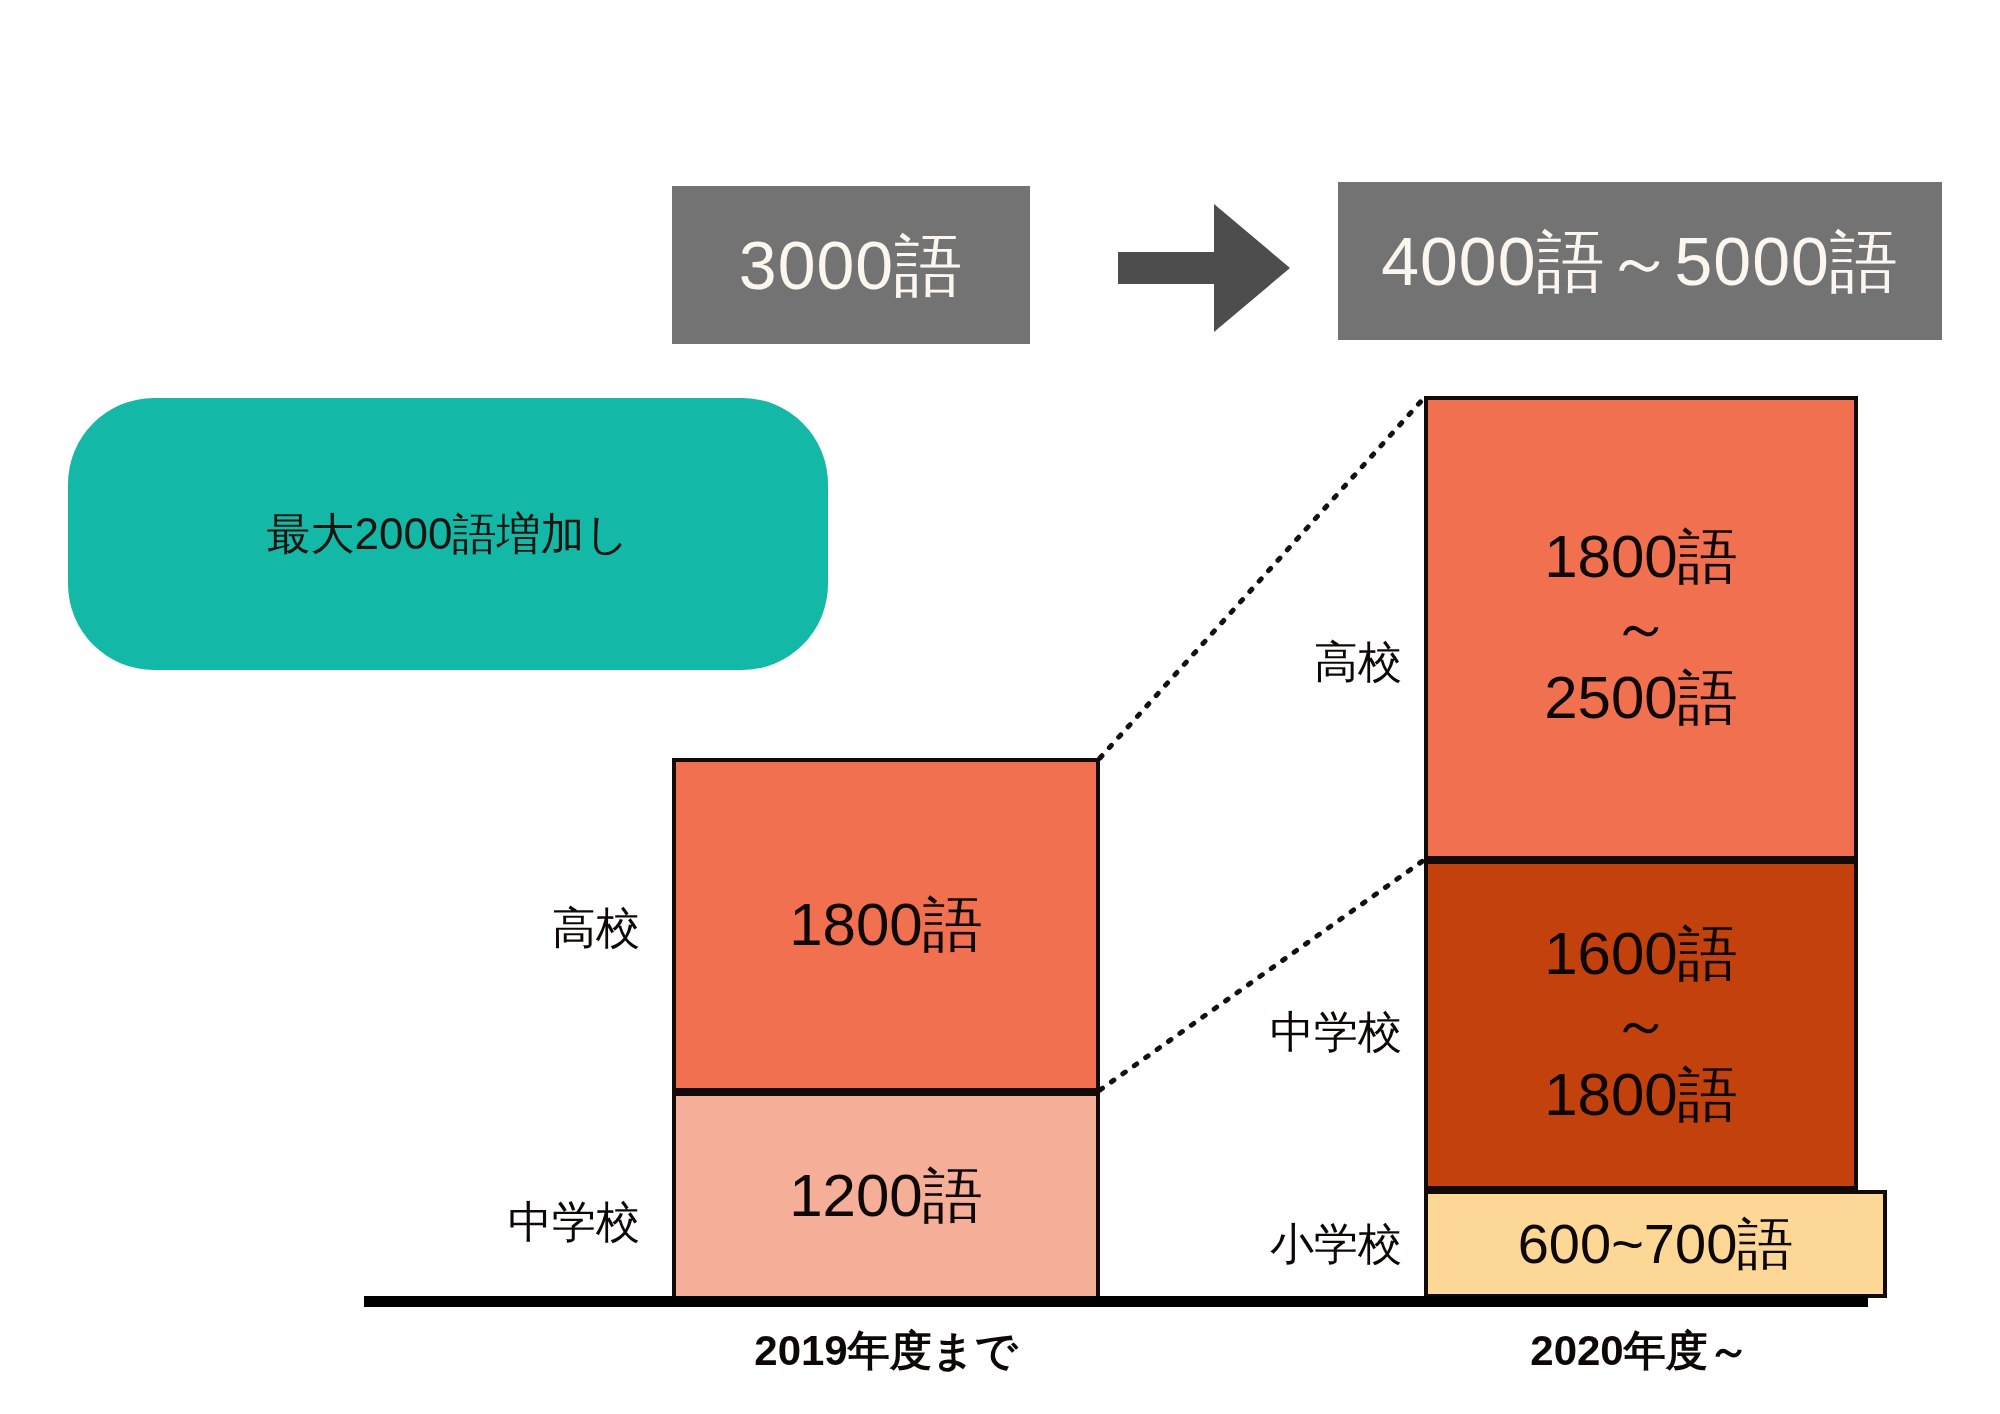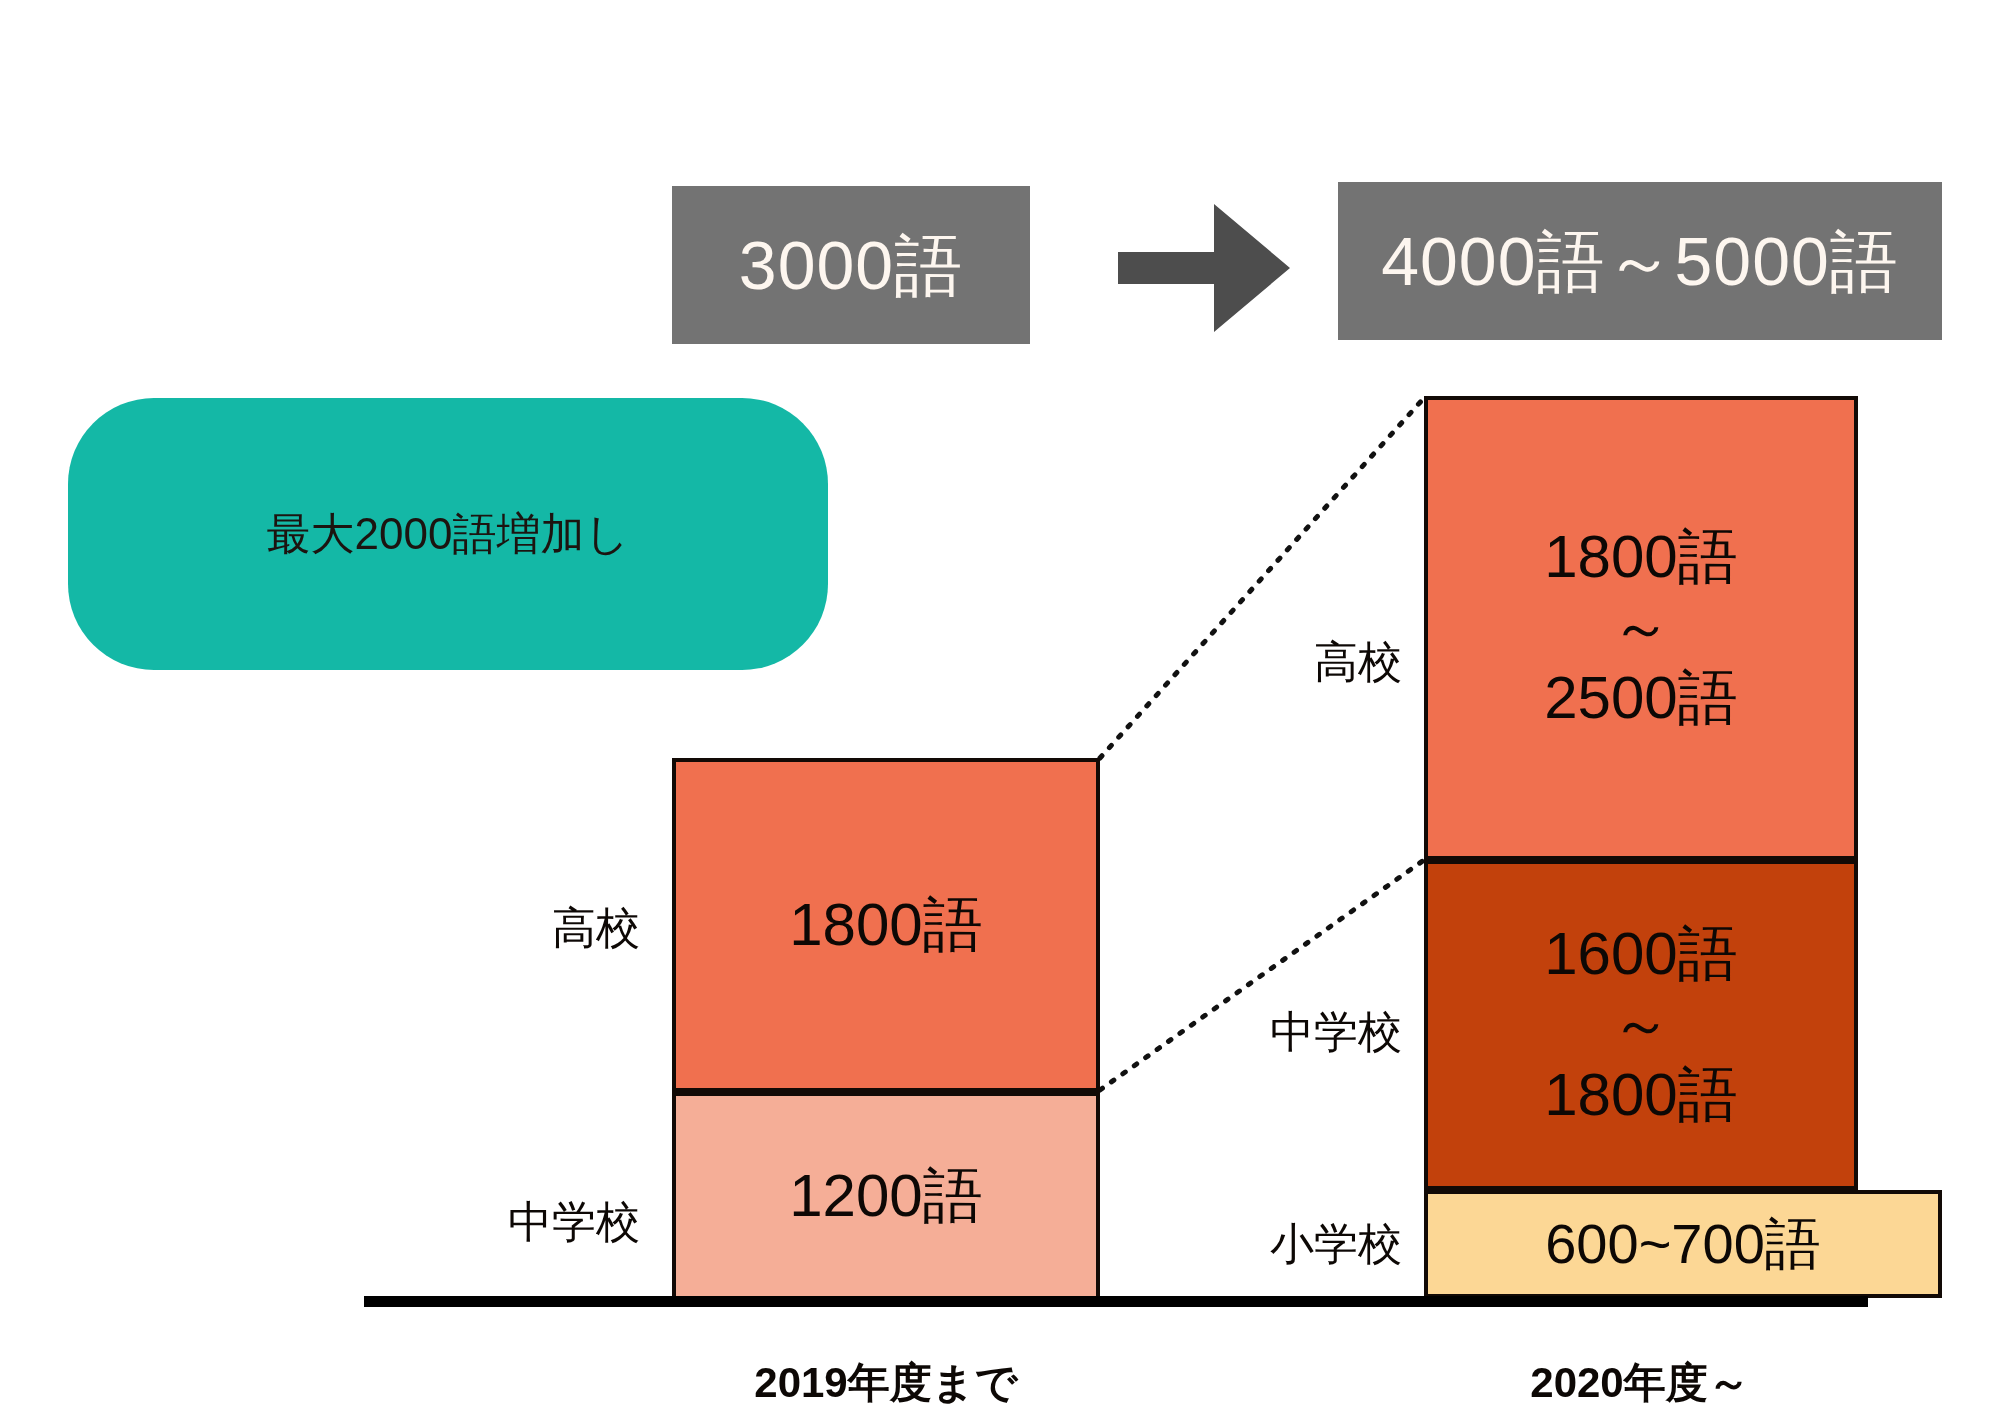--- a/index.html
+++ b/index.html
@@ -96,34 +96,33 @@
   }
 
   .axis-label {
     position: absolute;
     color: #0d0805;
     font-size: 42px;
     font-weight: bold;
     white-space: nowrap;
     text-align: center;
     line-height: 1;
-    margin-top: 32px;
   }
 
   
   #left-high   { left: 672px; top: 758px;  width: 428px; height: 334px; background: #F0704F; font-size: 60px; }
   #left-mid    { left: 672px; top: 1092px; width: 428px; height: 208px; background: #F5AE97; font-size: 60px; }
   #left-label-high { left: 430px; top: 906px; width: 210px; }
   #left-label-mid  { left: 430px; top: 1200px; width: 210px; }
   #left-axis   { left: 686px; top: 1330px; width: 400px; }
 
   
   #right-high  { left: 1424px; top: 396px;  width: 434px; height: 464px; background: #F0704F; font-size: 60px; }
   #right-mid   { left: 1424px; top: 860px;  width: 434px; height: 330px; background: #c2410c; font-size: 60px; }
-  #right-elem  { left: 1424px; top: 1190px; width: 518px; height: 108px; background: #FCD795; font-size: 56px; }
+  #right-elem  { left: 1424px; top: 1190px; width: 463px; height: 108px; background: #FCD795; font-size: 56px; }
   #right-label-high { left: 1192px; top: 640px;  width: 210px; }
   #right-label-mid  { left: 1162px; top: 1010px; width: 240px; }
   #right-label-elem { left: 1162px; top: 1222px; width: 240px; }
   #right-axis  { left: 1440px; top: 1330px; width: 400px; }
 
   #connectors {
     position: absolute;
     left: 0; top: 0;
     width: 2000px; height: 1414px;
     pointer-events: none;

